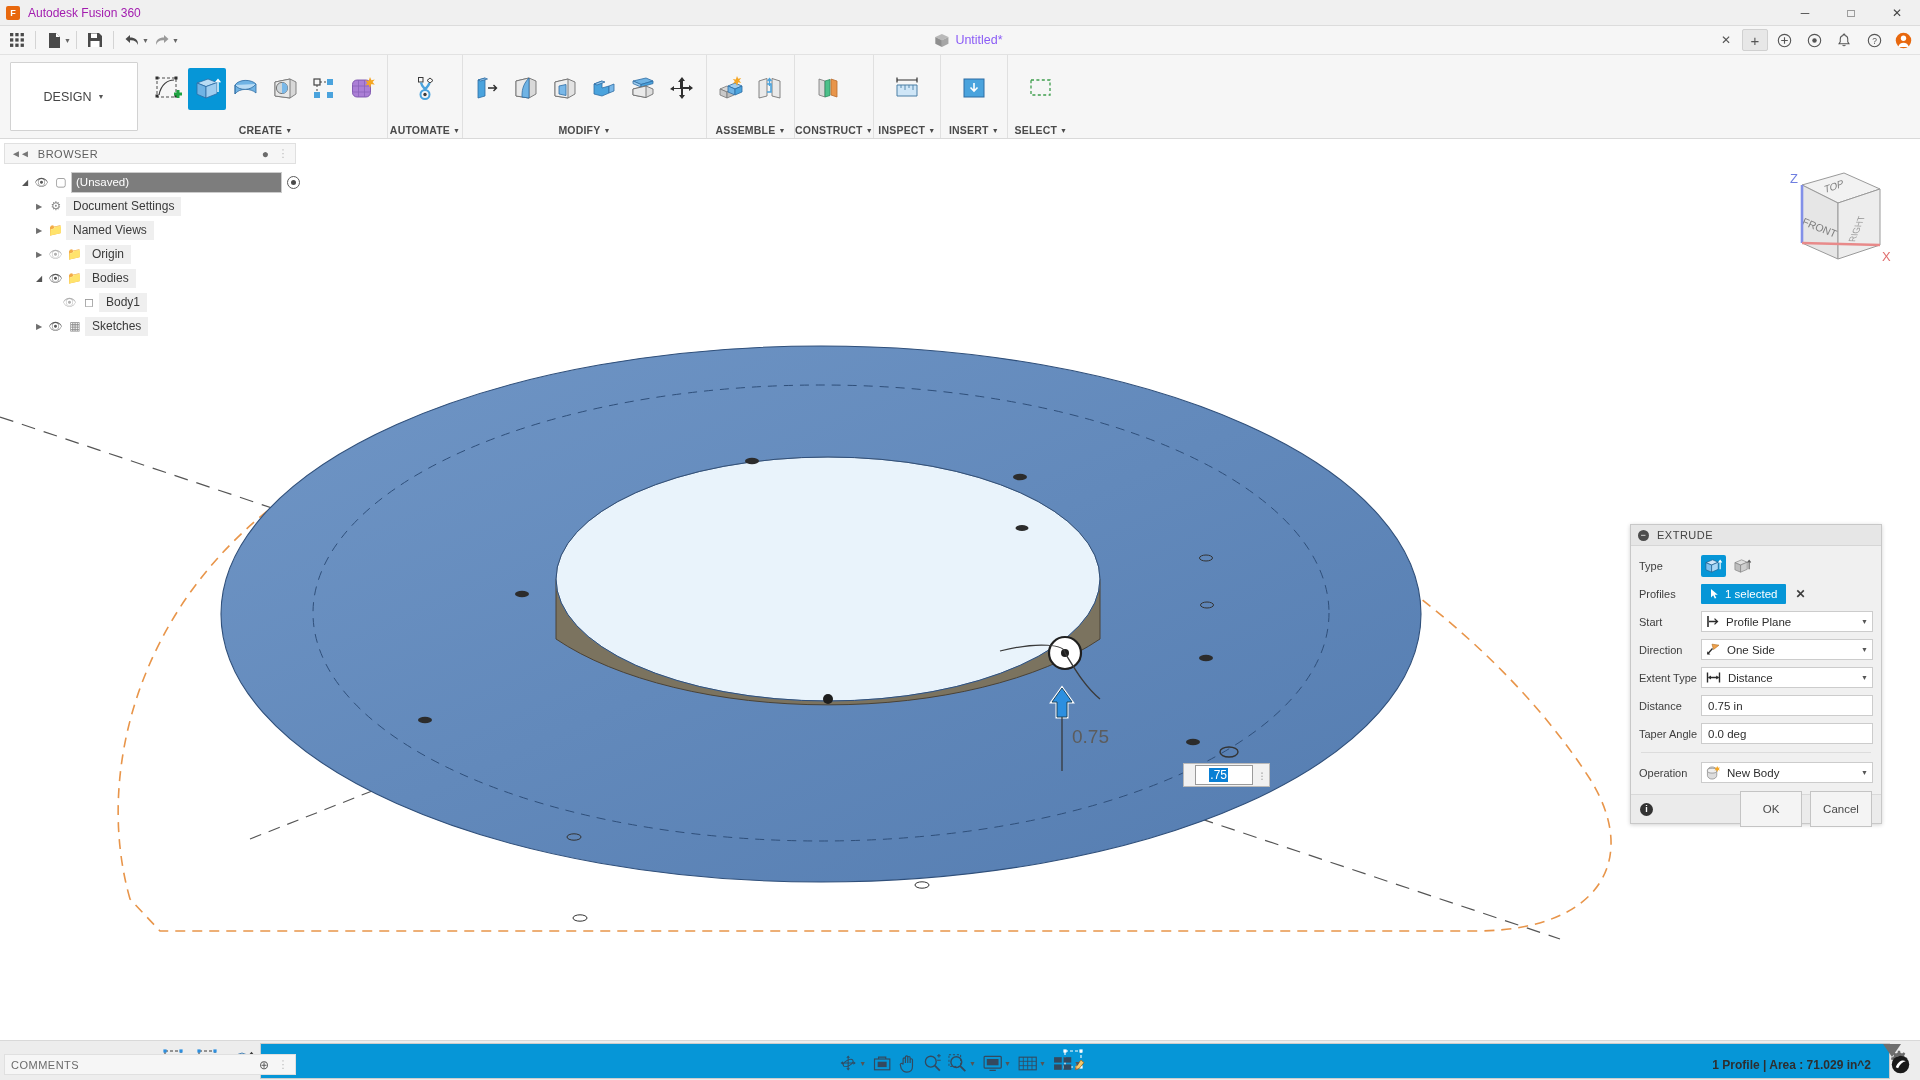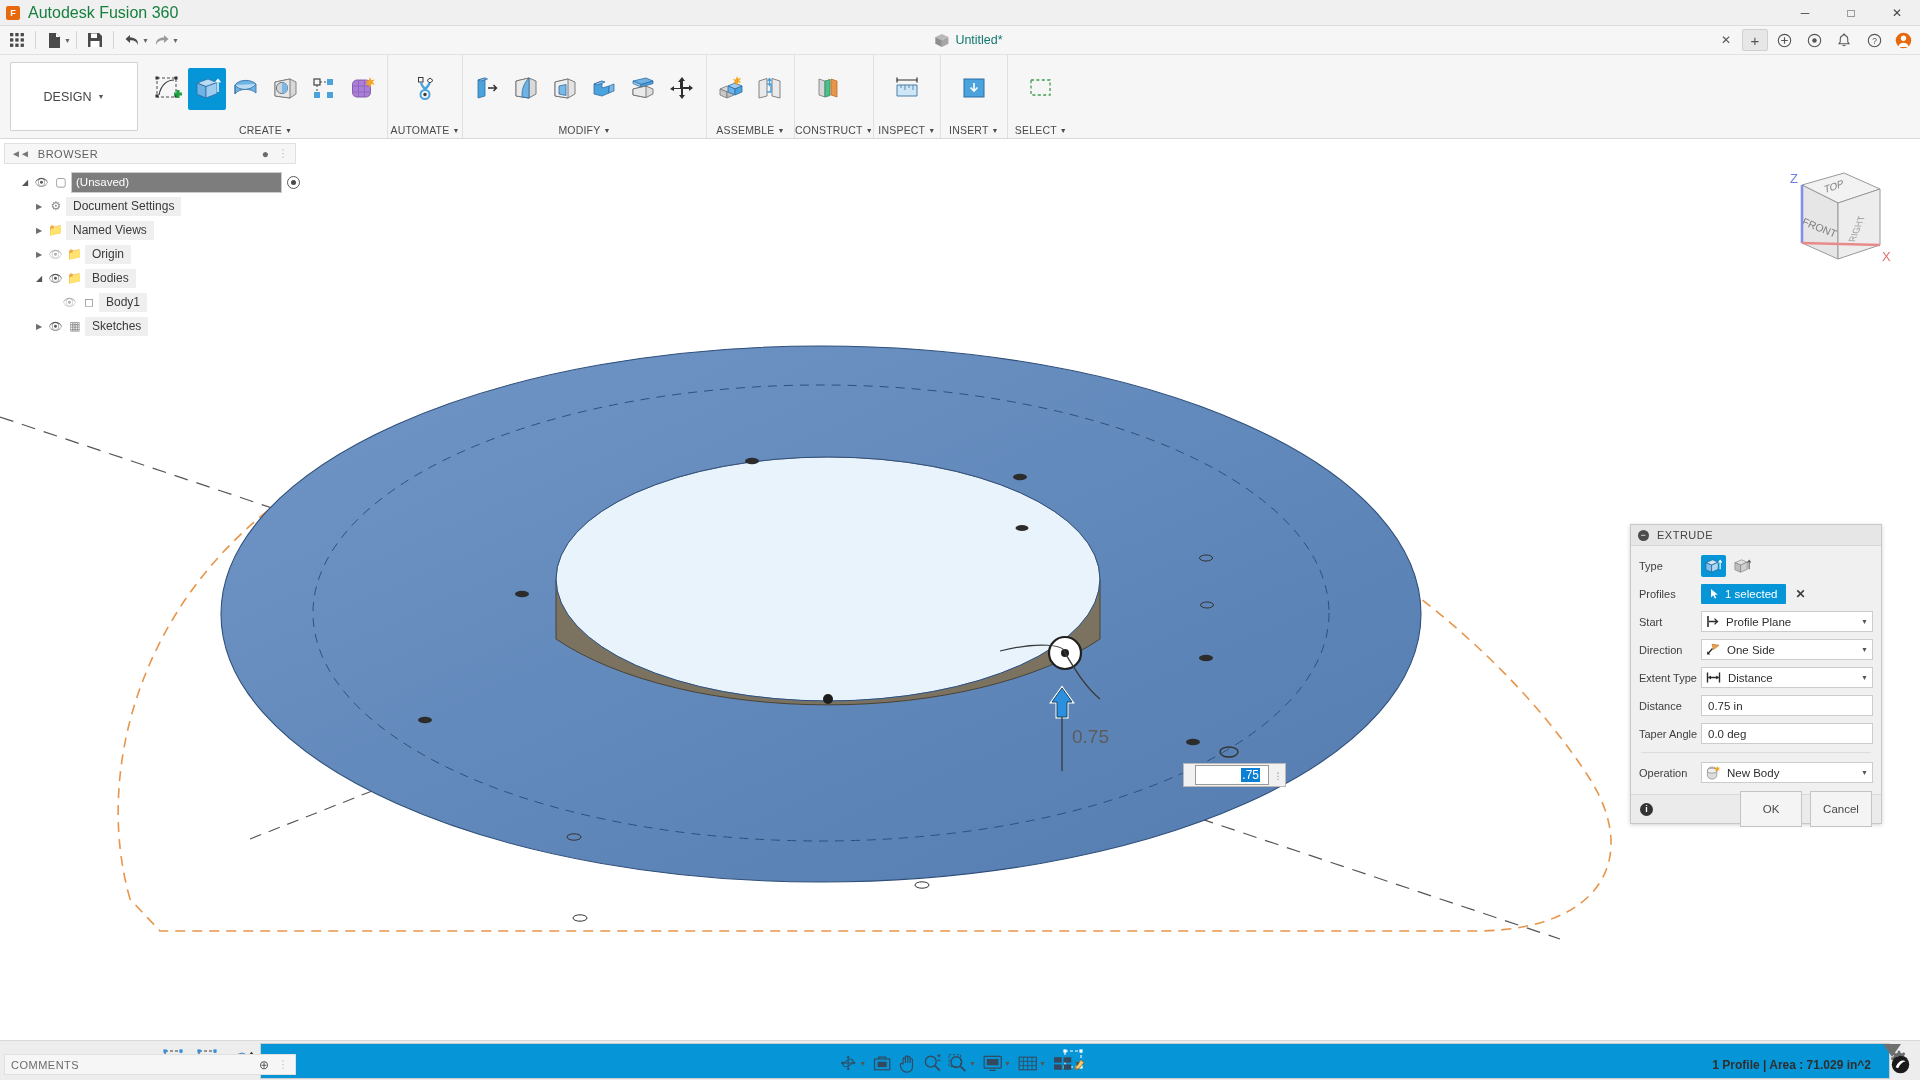--- a/index.html
+++ b/index.html
@@ -15,36 +15,36 @@
   
   .titlebar {
     height: 26px; background:#f0f0f0; border-bottom:1px solid #dcdcdc;
     display:flex; align-items:center; padding:0 0 0 6px; position:relative;
   }
   .app-logo {
     width:14px; height:14px; background:#e8680e; border-radius:2px;
     display:inline-flex; align-items:center; justify-content:center;
     color:#fff; font-size:9px; font-weight:bold; margin-right:8px;
   }
-  .app-title { font-size:16px; color:#15803d; }
+  .app-title { font-size:12px; color:#a21caf; }
   .win-ctrls { margin-left:auto; display:flex; height:100%; }
   .win-btn { width:46px; height:100%; display:flex; align-items:center; justify-content:center;
              font-size:12px; color:#444; }
 
   
   .qa-bar {
     height:29px; background:#f6f6f6; border-bottom:1px solid #e2e2e2;
     display:flex; align-items:center; padding:0 4px; position:relative;
   }
   .qa-btn { width:26px; height:25px; display:flex; align-items:center; justify-content:center; color:#555; }
   .qa-sep { width:1px; height:18px; background:#d4d4d4; margin:0 5px; }
   .qa-caret { font-size:7px; margin-left:-3px; color:#666; }
   .doc-tab-center {
     position:absolute; left:50%; transform:translateX(-50%);
-    display:flex; align-items:center; gap:6px; font-size:12.5px; color:#0f766e;padding-left:17px;
+    display:flex; align-items:center; gap:6px; font-size:12.5px; color:#8b5cf6;padding-left:17px;
   }
   .doc-tab-center .cube-ico{ font-size:13px; color:#8c8c8c;}
   .qa-right { margin-left:auto; display:flex; align-items:center; gap:2px; }
   .qa-right .qa-btn { width:28px; }
   .qa-plus {
     width:26px;height:22px;background:#e7e7e7;border:1px solid #d0d0d0;border-radius:2px;
     display:flex;align-items:center;justify-content:center;color:#555;font-size:15px;
   }
   .avatar-btn{ width:26px;height:22px; display:flex;align-items:center;justify-content:center; color:#e8680e;font-size:15px;}
 
@@ -60,21 +60,21 @@
   .tab {
     font-size:11px; letter-spacing:.4px; color:#5b5b5b; padding:0 14px 2px 14px;
   }
   .tab.active { color:#0a9bd7; }
   .panels-row { flex:1; display:flex; align-items:stretch; }
   .panel { display:flex; flex-direction:column; border-right:1px solid #e0e0e0; }
   .panel:last-child{ border-right:none; }
   .panel-icons { flex:1; display:flex; align-items:center; padding:0 5px; gap:1px; }
   .panel-label {
     height:15px; font-size:10.5px; color:#4a4a4a; text-align:center; letter-spacing:.2px;
-    display:flex; align-items:center; justify-content:center; gap:3px; padding-bottom:1px;
+    display:flex; align-items:center; justify-content:center; gap:3px; padding-bottom:1px;font-weight:bold;
   }
   .panel-label .cr{ font-size:7px; }
   .tool {
     width:38px; height:42px; display:flex; align-items:center; justify-content:center;
     border-radius:2px; position:relative;
   }
   .tool.active { background:#0696d7; }
   .tool svg{ display:block; }
 
   
@@ -156,22 +156,22 @@
   }
   .foot-right{ margin-left:auto; display:flex; gap:8px; }
 
   
   .canvas-input {
     position:absolute; left:1183px; top:624px; height:24px; display:flex; align-items:center;
     background:#f1f1f1; border:1px solid #b9b9b9; z-index:18;
   }
   .ci-grip { width:9px; height:100%; background:linear-gradient(to right,#f1f1f1 2px,#c9c9c9 1px,#f1f1f1 2px,#c9c9c9 1px,#f1f1f1 2px); }
   .ci-field {
-    width:74px; height:20px; background:#fff; border:1px solid #9a9a9a; margin:0 2px;
-    display:flex; align-items:center; justify-content:flex-end; padding-right:8px;
+    width:58px; height:20px; background:#fff; border:1px solid #9a9a9a; margin:0 2px;
+    display:flex; align-items:center; justify-content:flex-end; padding-right:24px;
   }
   .ci-val { background:#0a7fd4; color:#fff; padding:0 1px; font-size:12px; }
   .ci-dots { width:14px; text-align:center; color:#777; font-size:9px; line-height:4px; padding-top:2px;}
 
   
   .comments {
     position:absolute; left:4px; bottom:4px; width:292px; height:21px;
     background:#f6f6f6; border:1px solid #e0e0e0; display:flex; align-items:center;
     padding:0 6px; font-size:11px; color:#6b6b6b; letter-spacing:.5px; z-index:6;
   }

